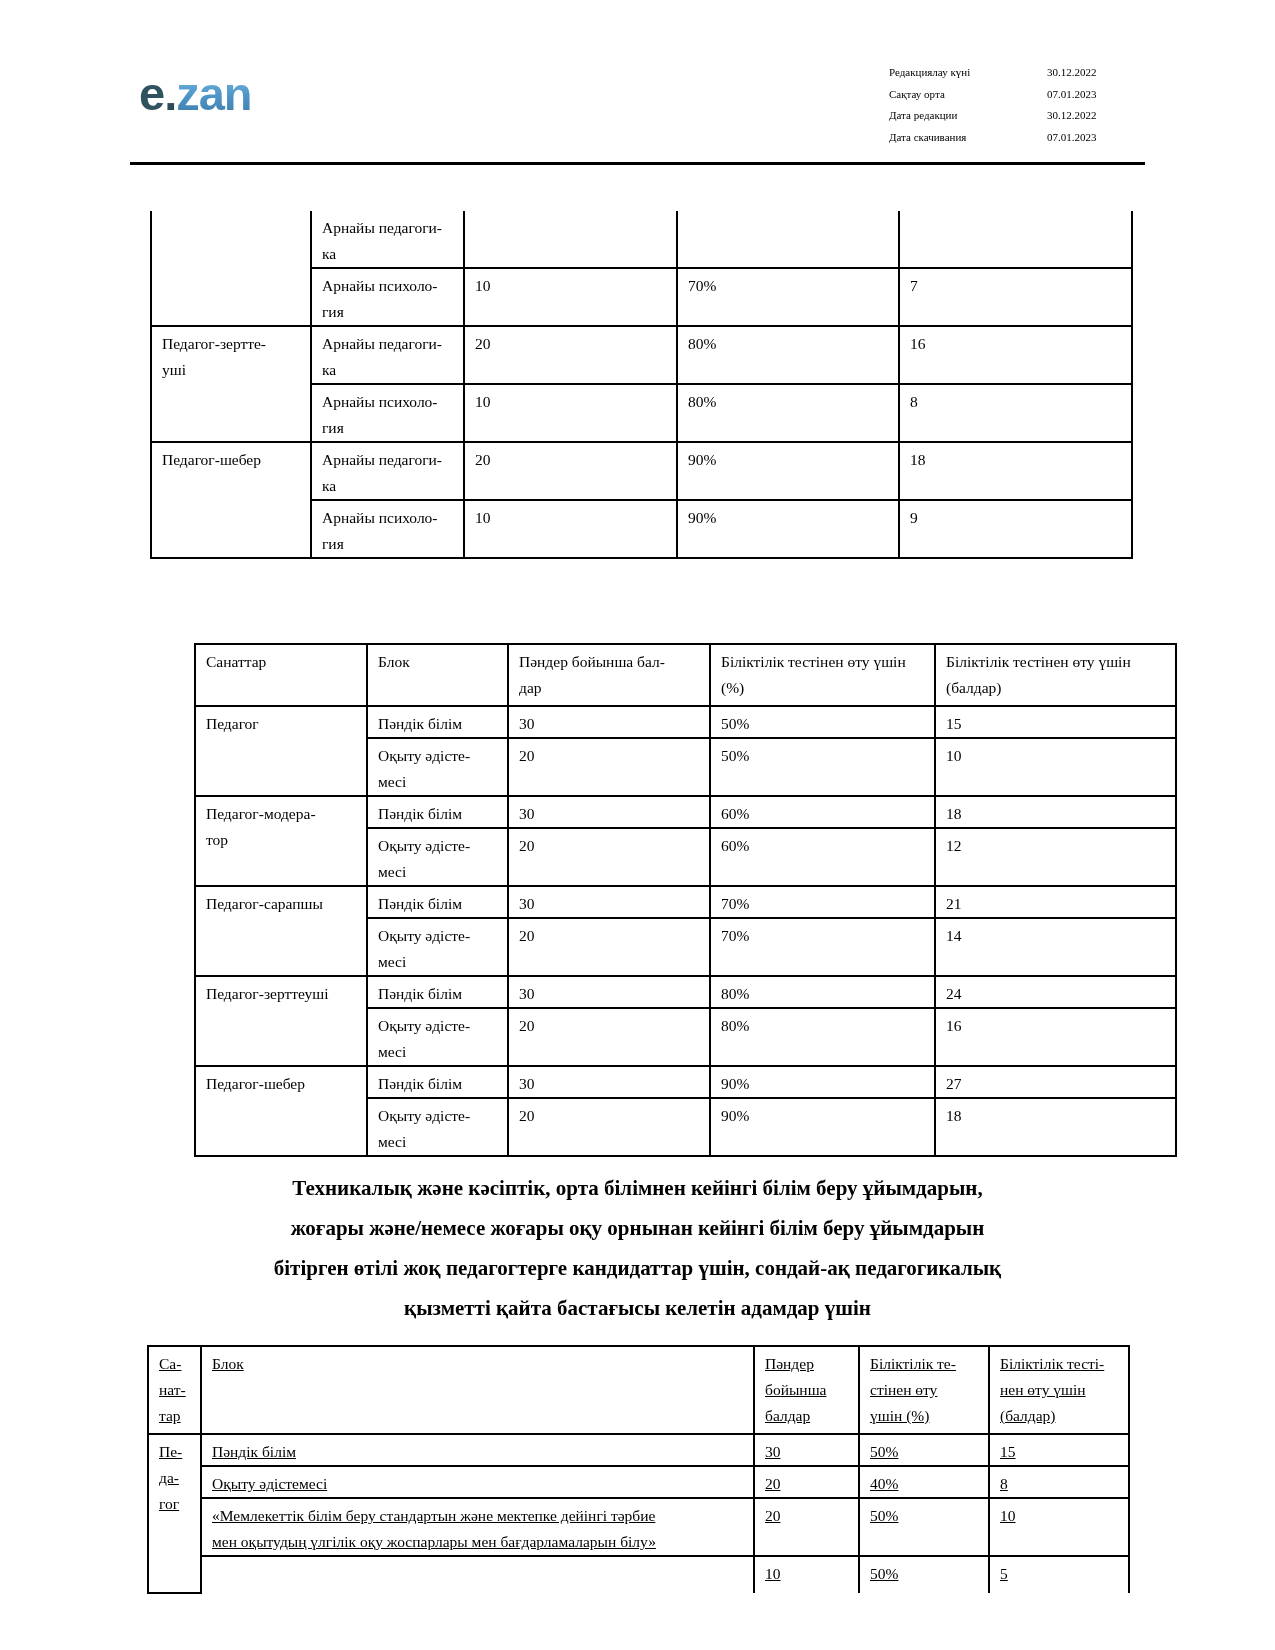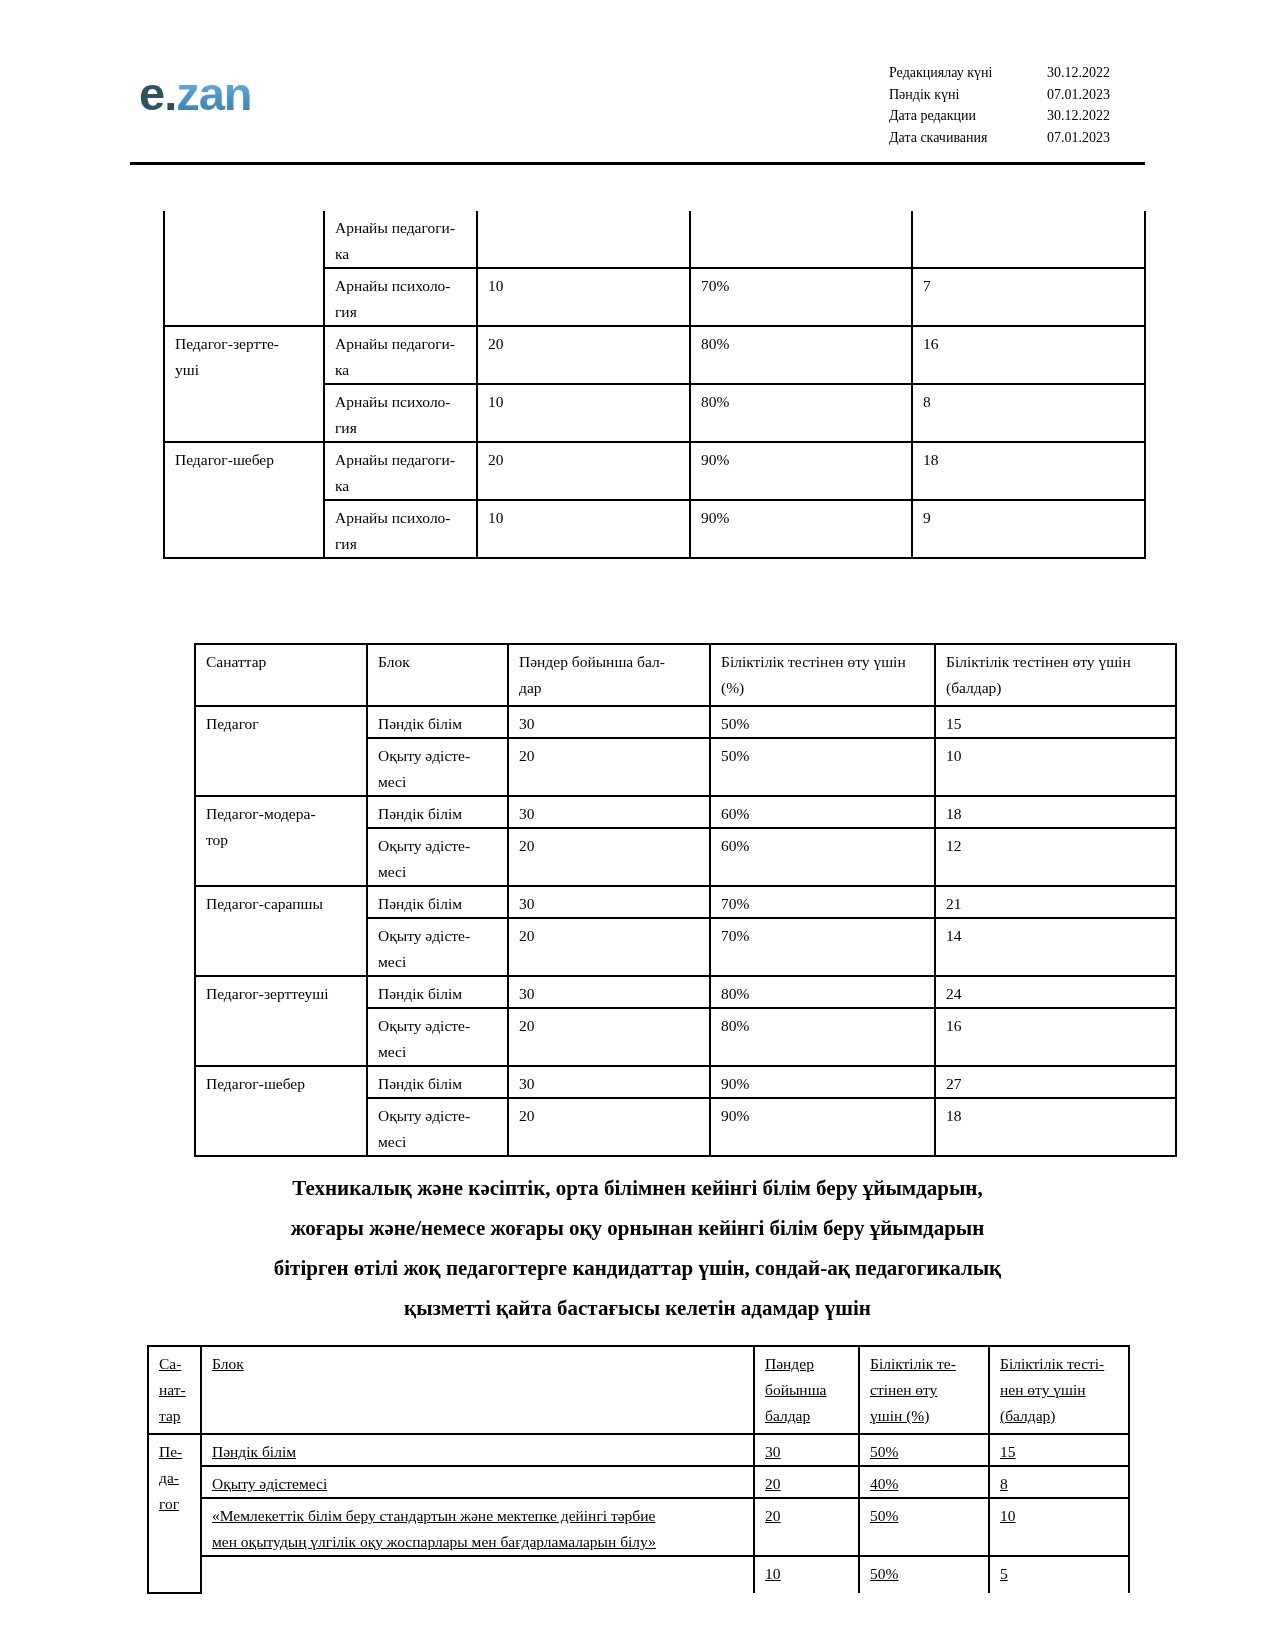--- a/index.html
+++ b/index.html
@@ -17,35 +17,35 @@
   .logo .e  { color:#30535f; }
   .logo .dot{ color:#2c4c58; }
   .logo .zan{
     background:linear-gradient(180deg,#7fc2e8 0%,#4e94c6 55%,#3a7aa8 100%);
     -webkit-background-clip:text; background-clip:text; color:transparent;
   }
   .org-text {
     position:absolute; left:318px; top:60px; width:565px;
     font-size:15.5px; line-height:19px; white-space:pre-line;
   }
-  .dates { position:absolute; left:889px; top:62px; width:258px; font-size:14px; line-height:21.5px; }
+  .dates { position:absolute; left:889px; top:62px; width:258px; font-size:11px; line-height:21.5px; }
   .date-row { display:flex; }
   .date-label { width:158px; }
   .date-value { flex:1; }
   .rule { position:absolute; left:130px; top:162px; width:1015px; height:3px; background:#000; }
 
   
   table.doc { border-collapse:collapse; table-layout:fixed; }
   table.doc td, table.doc th {
     border:2px solid #000; vertical-align:top; text-align:left;
     font-weight:normal; font-size:15.5px; line-height:26px;
     padding:4px 10px 0 10px; white-space:pre-line; overflow:hidden;
   }
   table.doc th { padding-bottom:4px; }
-  .t1 { position:absolute; left:163px; top:211px; }
+  .t1 { position:absolute; left:150px; top:211px; }
   .t1 tr.cut-top td { border-top:none; }
   .t2 { position:absolute; left:147px; top:643px;margin-left:47px; }
   .t3 { position:absolute; left:147px; top:1345px;text-decoration:underline; }
   .t3 tr.cut-bottom td { border-bottom:none; padding-bottom:6px; }
 
   
   .h-small {
     position:absolute; left:147px; top:561px; width:981px;
     text-align:center; font-size:22px; font-weight:bold; line-height:34px;
   }
@@ -62,21 +62,21 @@
 
   <div class="logo"><span class="e">e</span><span class="dot">.</span><span class="zan">zan</span></div>
 
 
   <div class="dates">
     <div class="date-row">
       <span class="date-label">Редакциялау күні</span>
       <span class="date-value">30.12.2022</span>
     </div>
     <div class="date-row">
-      <span class="date-label">Пәндік күні</span>
+      <span class="date-label">Сақтау орта</span>
       <span class="date-value">07.01.2023</span>
     </div>
     <div class="date-row">
       <span class="date-label">Дата редакции</span>
       <span class="date-value">30.12.2022</span>
     </div>
     <div class="date-row">
       <span class="date-label">Дата скачивания</span>
       <span class="date-value">07.01.2023</span>
     </div>

